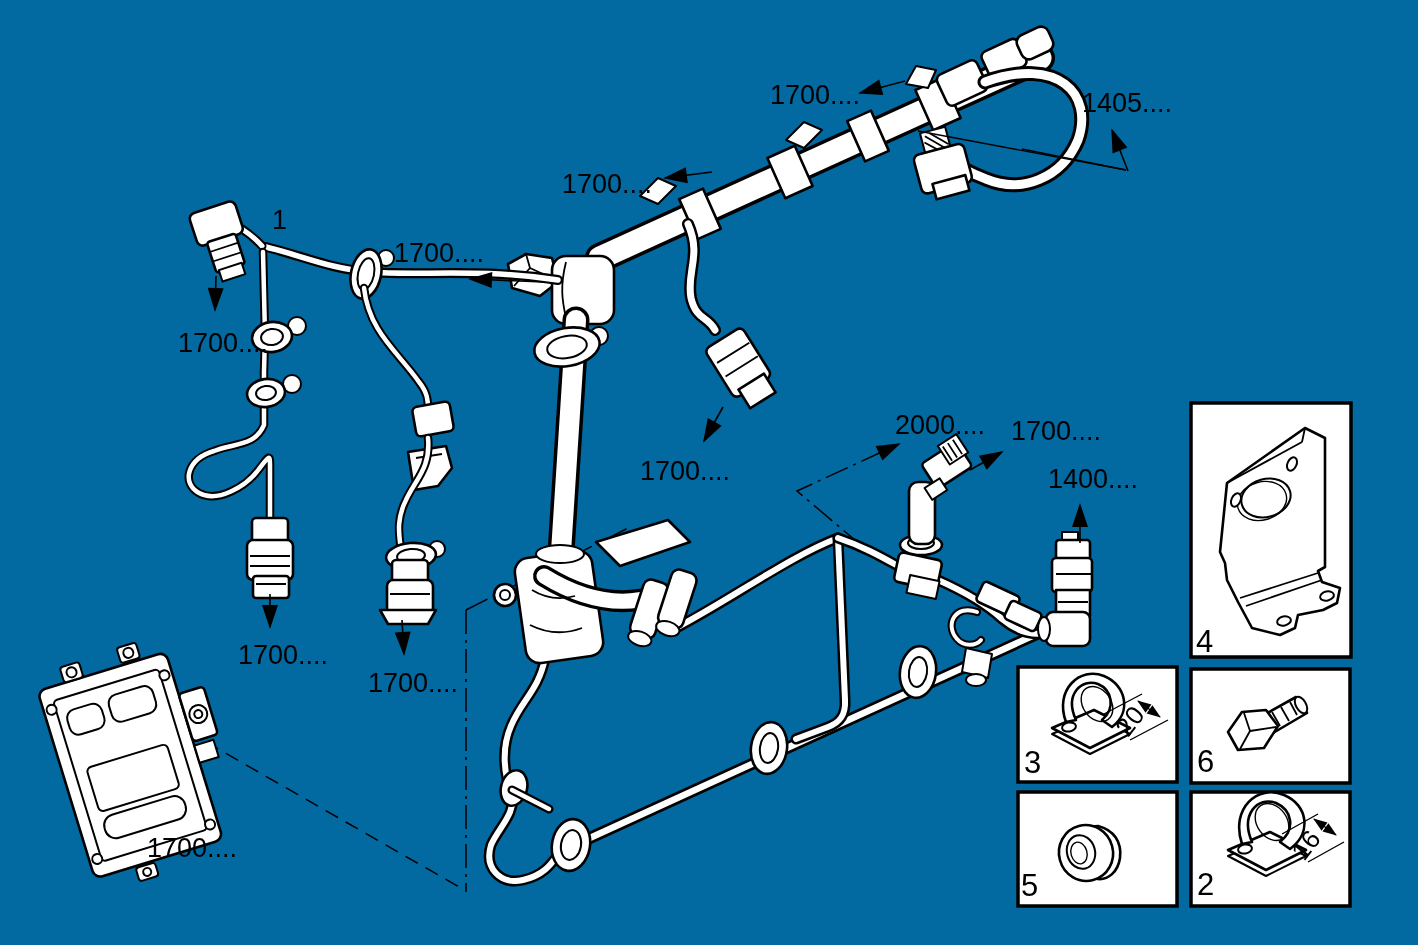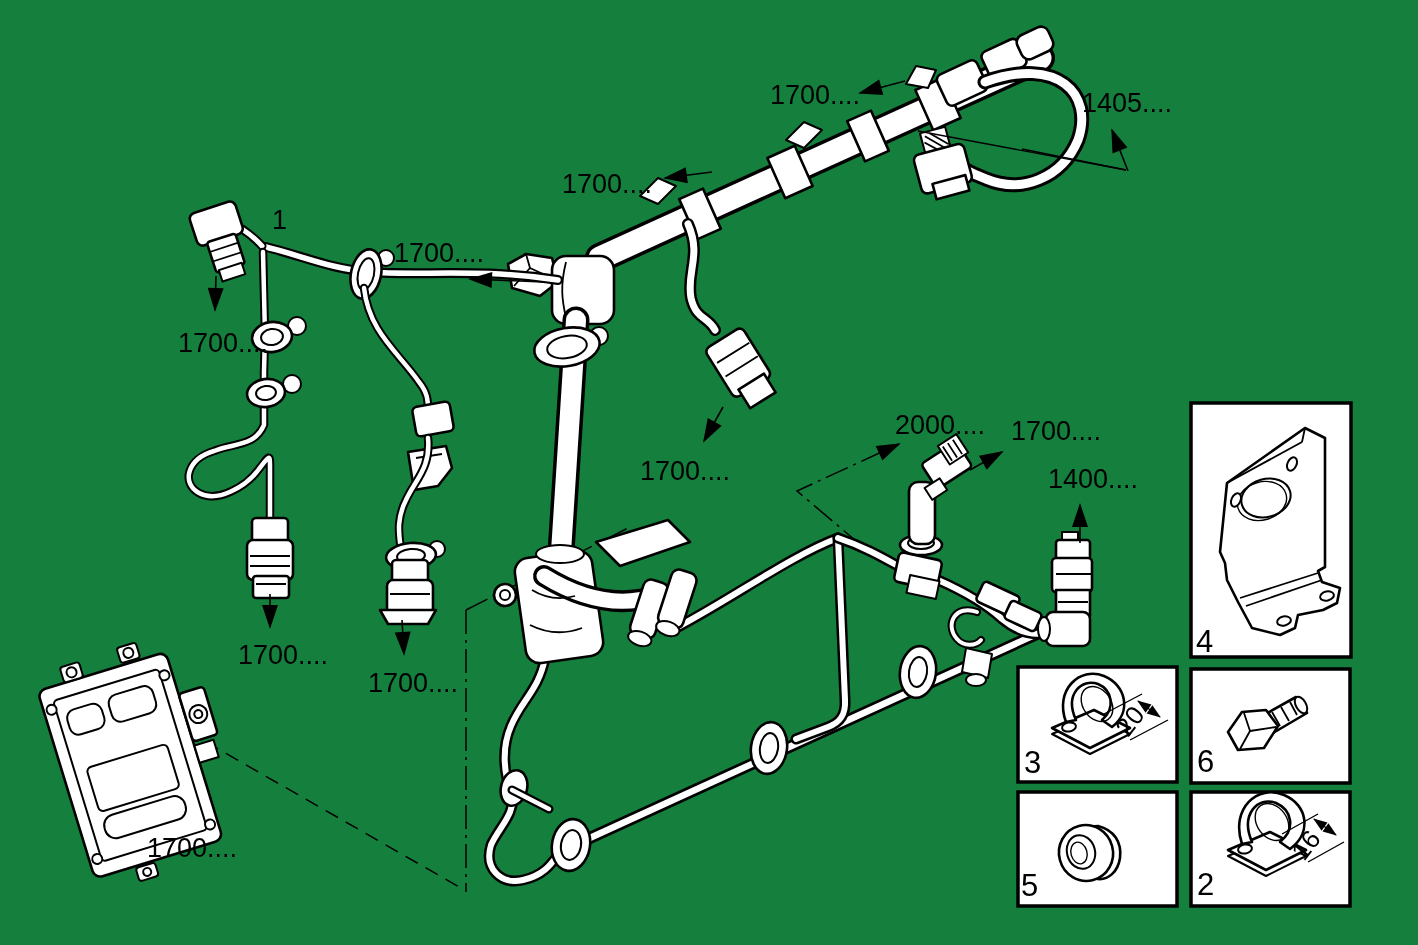--- a/index.html
+++ b/index.html
@@ -1,16 +1,16 @@
 <!DOCTYPE html>
 <html><head>
 <meta charset="utf-8">
 <style>
   html,body{margin:0;padding:0;background:#ffffff;}
-  .page{position:relative;width:1418px;height:945px;background:#15803d;overflow:hidden;}
+  .page{position:relative;width:1418px;height:945px;background:#0369a1;overflow:hidden;}
   svg{display:block;}
   .pO{fill:none;stroke:#000;stroke-linecap:round;stroke-linejoin:round;}
   .pI{fill:none;stroke:#fff;stroke-linecap:round;stroke-linejoin:round;}
   .wh{fill:#fff;stroke:#000;stroke-width:2.6;stroke-linejoin:round;}
   .wh2{fill:#fff;stroke:#000;stroke-width:2;stroke-linejoin:round;}
   .ln{fill:none;stroke:#000;stroke-width:1.8;}
   .ld{fill:none;stroke:#000;stroke-width:1.6;}
   .thin{fill:none;stroke:#000;stroke-width:1.4;}
   .dd{fill:none;stroke:#000;stroke-width:1.5;stroke-dasharray:24,6,3,6;}
   .dsh{fill:none;stroke:#000;stroke-width:1.5;stroke-dasharray:14,9;}

